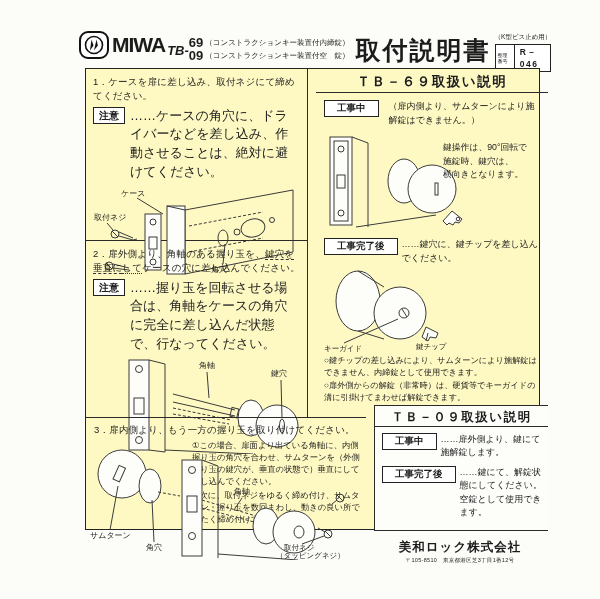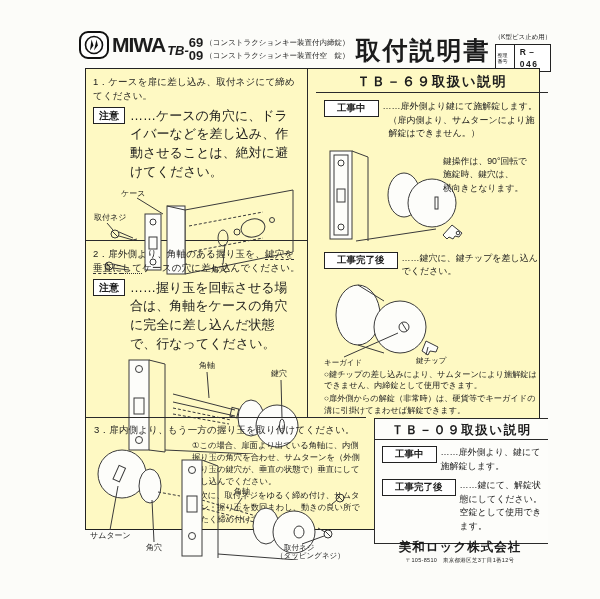--- a/index.html
+++ b/index.html
@@ -246,21 +246,20 @@
       </svg>
     </div>
 
     <div class="rightcol">
 
       <div class="tb-title">ＴＢ－６９取扱い説明</div>
 
       <div class="phase-row">
         <div class="phase-box">工事中</div>
         <div class="phase-text">
-          <div>……扉外側より鍵にて施解錠します。</div>
           <div style="padding-left:6px;">（扉内側より、サムターンにより施解錠はできません。）</div>
         </div>
       </div>
 
       <div class="illus4-wrap">
         <svg class="illus" width="150" height="104" viewBox="0 0 150 104">
           <g>
             <rect x="14" y="10" width="22" height="88" class="fillw"></rect>
             <rect x="18" y="14" width="14" height="80"></rect>
             <circle cx="25" cy="22" r="3"></circle>

